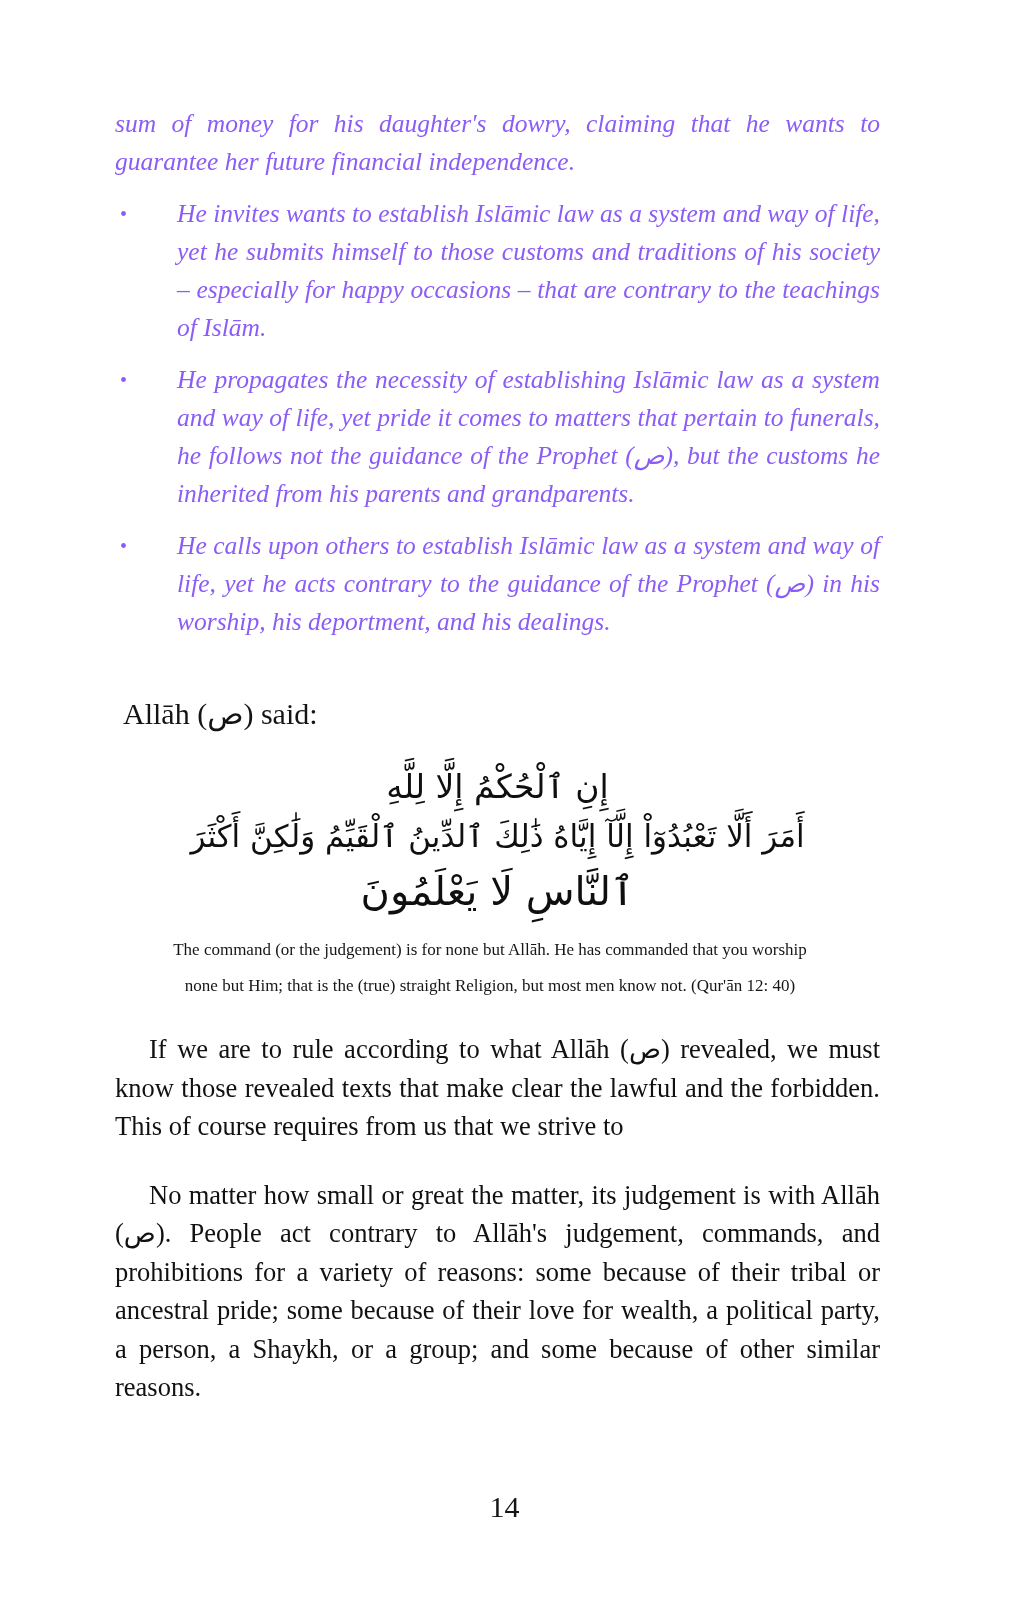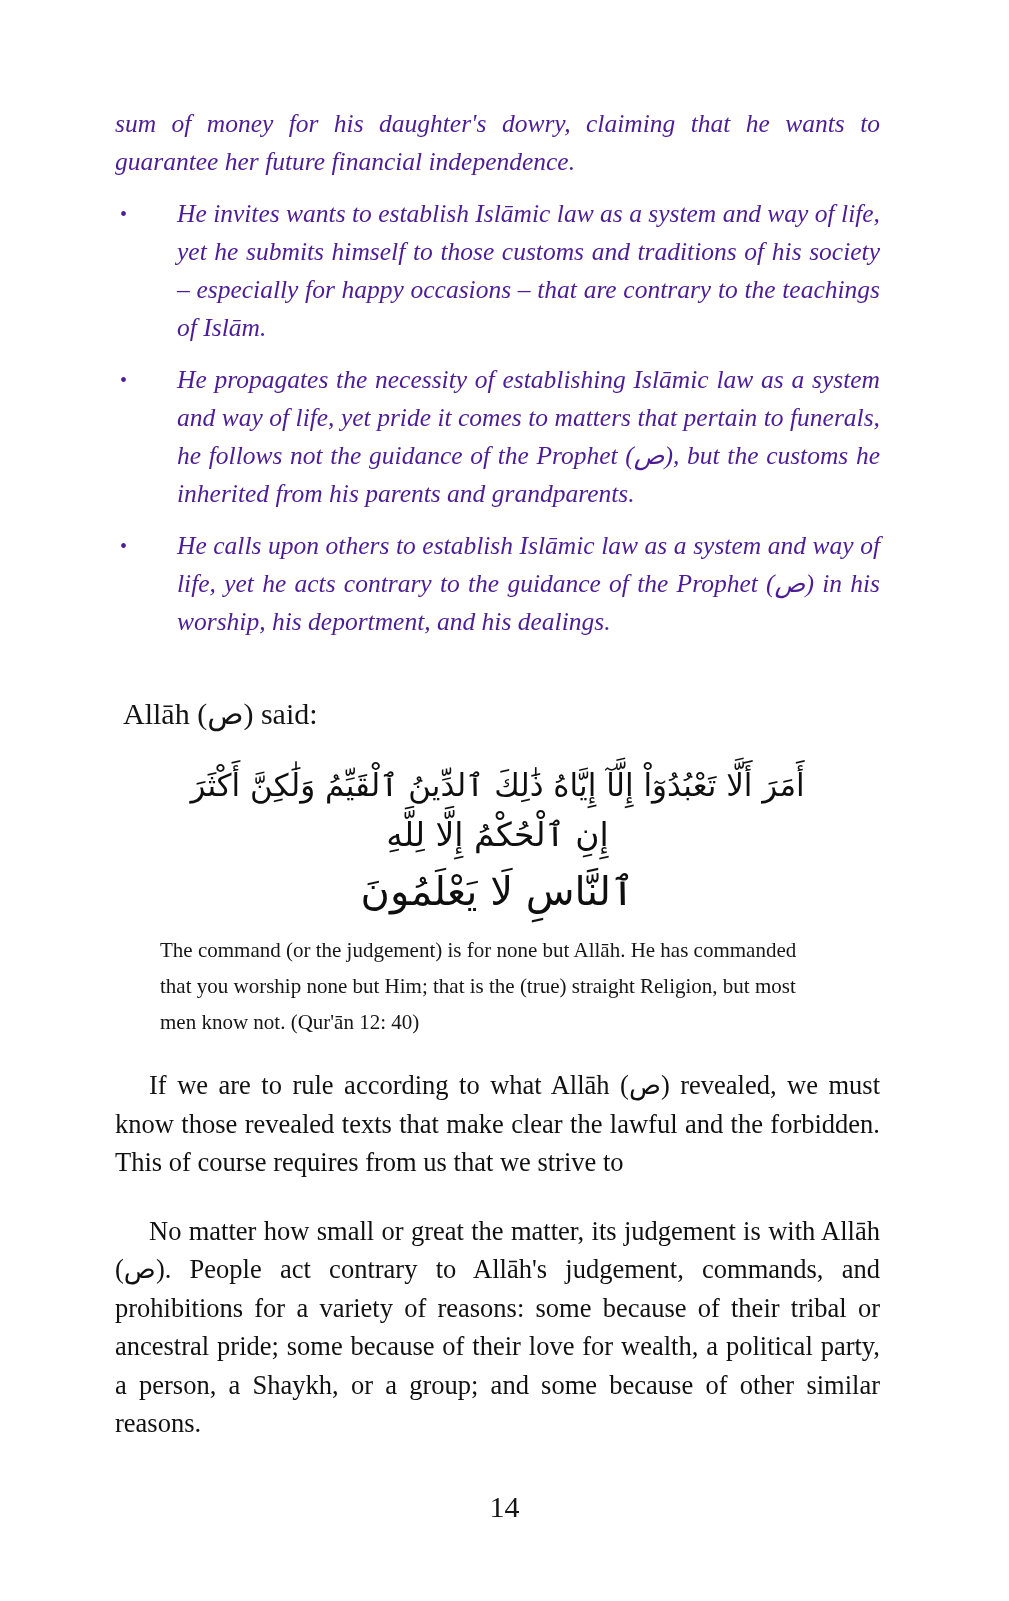--- a/index.html
+++ b/index.html
@@ -27,21 +27,21 @@
     top: 105px;
     width: 765px;
   }
 
   
   .ital-block {
     font-style: italic;
     font-size: 25.5px;
     line-height: 38px;
     text-align: justify;
-    color: #4c1d95;
+    color: #8b5cf6;
   }
   .ital-lead {
     margin: 0 0 14px 0;
   }
   .bullet-para {
     margin: 0 0 14px 0;
     position: relative;
     padding-left: 62px;
     text-align: justify;
   }
@@ -76,23 +76,23 @@
     letter-spacing: 0;
   }
   .arabic .ln { display: block; white-space: nowrap; }
   .arabic .ln2 { font-size: 31px; letter-spacing: 1px; }
   .arabic .ln3 { font-size: 40px; }
 
   
   .translation {
     margin: 8px 0 0 45px;
     width: 660px;
-    font-size: 21px;
+    font-size: 17px;
     line-height: 36px;
-    text-align: left;
+    text-align: center;
     color: #161616;
   }
 
   
   .body-para {
     font-size: 26.5px;
     line-height: 38.5px;
     text-align: justify;
     text-indent: 34px;
     margin: 26px 0 0 0;
@@ -133,22 +133,22 @@
 
       <p class="bullet-para">
         <span class="bullet-dot">•</span>
         <span>He calls upon others to establish Islāmic law as a system and way of life, yet he acts contrary to the guidance of the Prophet (ص) in his worship, his deportment, and his dealings.</span>
       </p>
     </div>
 
     <p class="said-line">Allāh (ص) said:</p>
 
     <div class="arabic">
+      <span class="ln ln1">إِنِ ٱلْحُكْمُ إِلَّا لِلَّهِ</span>
       <span class="ln ln2">أَمَرَ أَلَّا تَعْبُدُوٓاْ إِلَّآ إِيَّاهُ ذَٰلِكَ ٱلدِّينُ ٱلْقَيِّمُ وَلَٰكِنَّ أَكْثَرَ</span>
-      <span class="ln ln1">إِنِ ٱلْحُكْمُ إِلَّا لِلَّهِ</span>
       <span class="ln ln3">ٱلنَّاسِ لَا يَعْلَمُونَ</span>
     </div>
 
     <p class="translation">The command (or the judgement) is for none but Allāh. He has commanded that you worship none but Him; that is the (true) straight Religion, but most men know not. (Qur'ān 12: 40)</p>
 
     <p class="body-para">If we are to rule according to what Allāh (ص) revealed, we must know those revealed texts that make clear the lawful and the forbidden. This of course requires from us that we strive to</p>
 
     <p class="body-para first">No matter how small or great the matter, its judgement is with Allāh (ص). People act contrary to Allāh's judgement, commands, and prohibitions for a variety of reasons: some because of their tribal or ancestral pride; some because of their love for wealth, a political party, a person, a Shaykh, or a group; and some because of other similar reasons.</p>
 
   </div>

